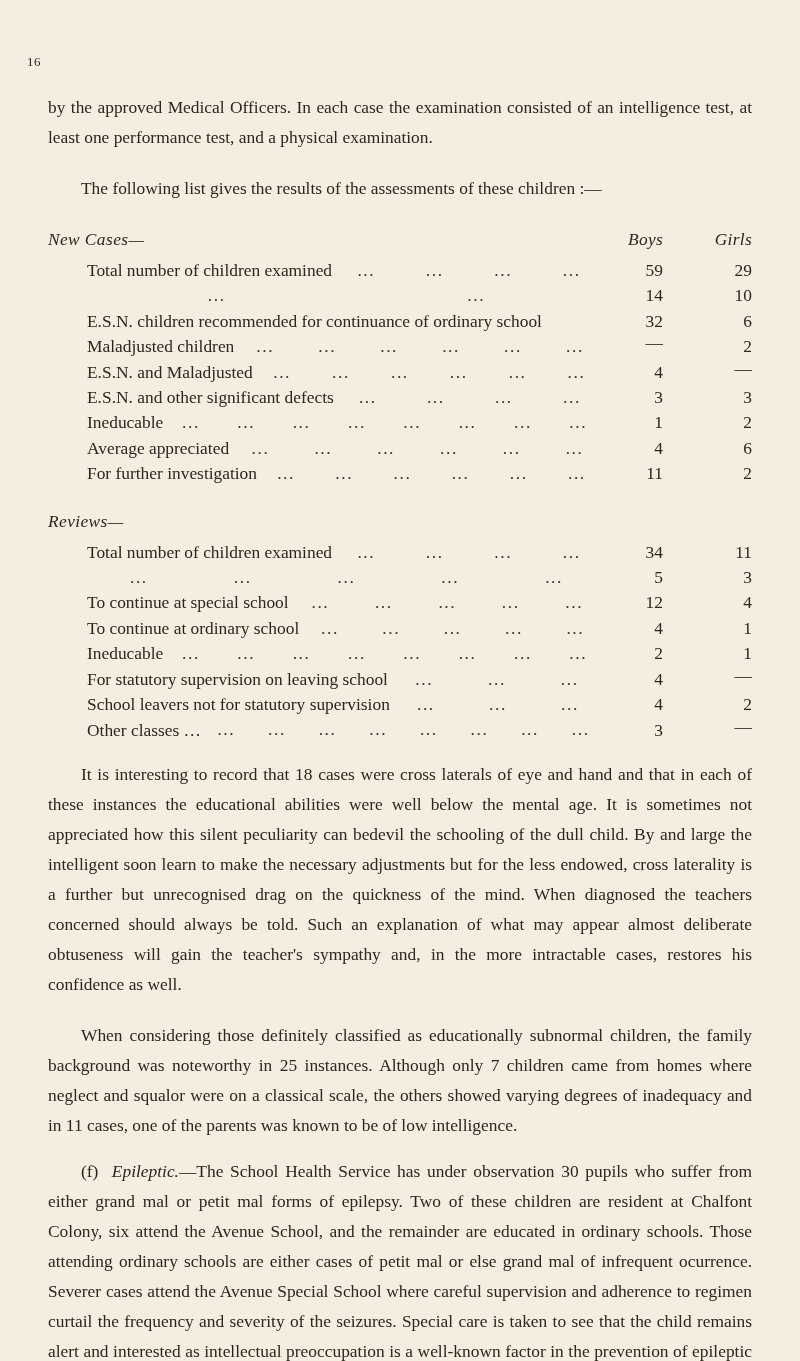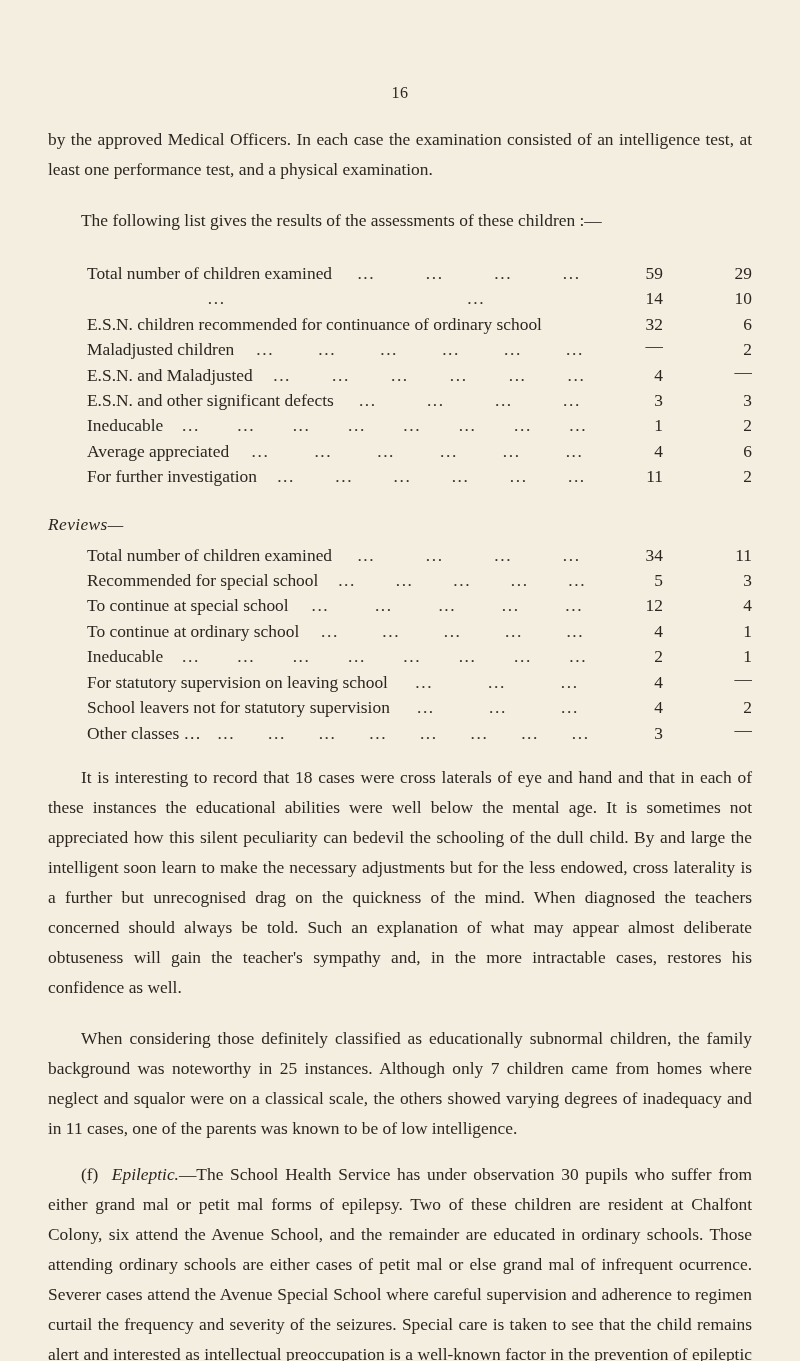--- a/index.html
+++ b/index.html
@@ -15,23 +15,22 @@
     overflow: hidden;
   }
   .page {
     position: relative;
     width: 800px;
     height: 1361px;
     box-sizing: border-box;
     padding: 0 27px;
   }
   .folio {
-    text-align: center;
-    font-size: 16px;
-    margin-top: 84px;
+    font-size: 13px;
+    margin-top: 54px;
     letter-spacing: 0.5px;
   }
   .content {
     margin-top: 22px;
     padding: 0 21px;
   }
   p.body-para {
     font-size: 17.4px;
     line-height: 30px;
     text-align: justify;
@@ -79,21 +78,21 @@
   }
   .col-girls {
     flex: 0 0 89px;
   }
   .tbl-rows {
     margin-top: 8px;
     padding-left: 39px;
   }
   .tbl-row {
     display: flex;
-    align-items: flex-end;
+    align-items: flex-start;
     font-size: 17.4px;
     line-height: 25.4px;
     white-space: nowrap;
     font-family: Liberation Serif, serif;
   }
   .row-label {
     flex: 0 0 auto;
   }
   .row-leader {
     flex: 1 1 auto;
@@ -139,20 +138,26 @@
   <div class="folio">16</div>
 
   <div class="content">
 
     <p class="body-para">by the approved Medical Officers.  In each case the examination consisted of an intelligence test, at least one performance test, and a physical examination.</p>
 
     <p class="body-para indent gap-before">The following list gives the results of the assessments of these children :—</p>
 
     <div id="tables-host">
         <div class="table-block">
+          <div class="tbl-head">
+            <div class="tbl-head-title">New Cases—</div>
+            <div class="tbl-head-spacer"></div>
+            <div class="col-head col-boys">Boys</div>
+            <div class="col-head col-girls">Girls</div>
+          </div>
           <div class="tbl-rows">
             <div class="tbl-row">
               <div class="row-label">Total number of children examined</div>
               <div class="row-leader">
                 <div class="dots">
                   <span>...</span>
                   <span>...</span>
                   <span>...</span>
                   <span>...</span>
                 </div>
@@ -285,21 +290,20 @@
                   <span>...</span>
                   <span>...</span>
                   <span>...</span>
                   <span>...</span>
                 </div>
               </div>
               <div class="row-val boys">34</div>
               <div class="row-val girls">11</div>
             </div>
             <div class="tbl-row">
-              <div class="row-label">Recommended for special school</div>
               <div class="row-leader">
                 <div class="dots">
                   <span>...</span>
                   <span>...</span>
                   <span>...</span>
                   <span>...</span>
                   <span>...</span>
                 </div>
               </div>
               <div class="row-val boys">5</div>

